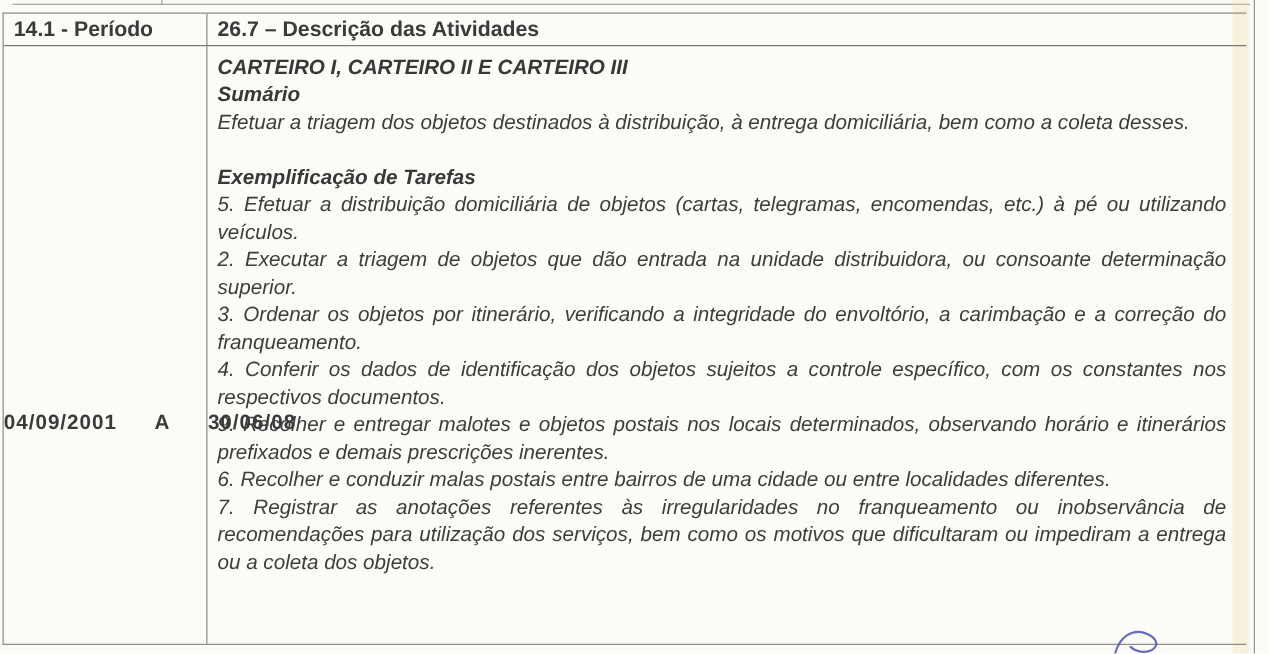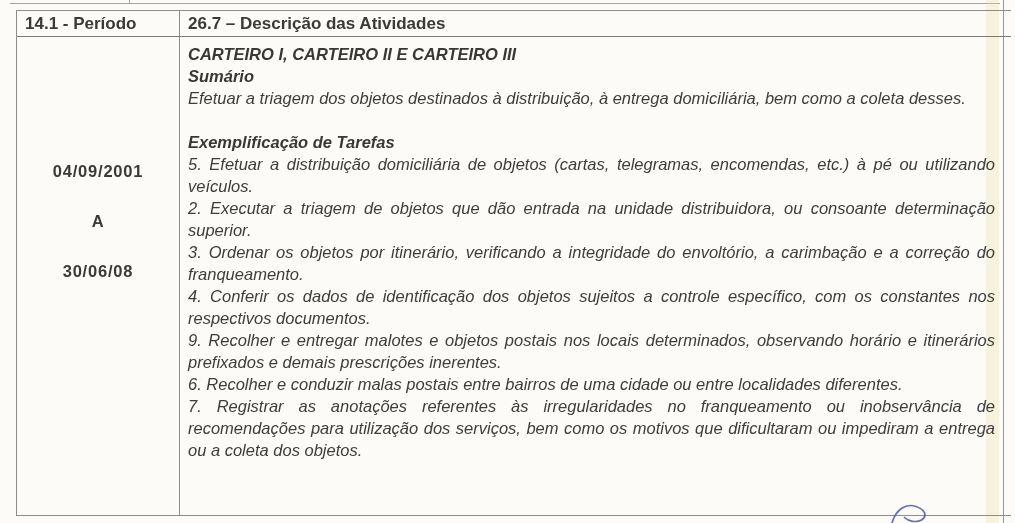--- a/index.html
+++ b/index.html
@@ -25,21 +25,21 @@
     position: absolute; left: 986px; top: 0;
     width: 13px; height: 523px;
     background: rgba(233, 222, 160, 0.30);
   }
   .right-edge-line {
     position: absolute; left: 1003px; top: 0;
     width: 1px; height: 523px; background: #9a9894;
   }
   
   .doc-table {
-    position: absolute; left: 16px; top: 10px;
+    position: absolute; left: 2px; top: 10px;
     width: 995px; height: 506px;
     box-sizing: border-box;
     border: 1px solid #8f8d89;
     border-right: none;
     display: flex; flex-direction: column;
   }
   .header-row {
     display: flex;
     height: 25px; flex: 0 0 25px;
     border-bottom: 1px solid #7b7975;
@@ -49,21 +49,21 @@
   .body-row { display: flex; flex: 1 1 auto; min-height: 0; }
   .col-left {
     width: 163px; flex: 0 0 163px;
     border-right: 1px solid #8f8d89;
     box-sizing: border-box;
   }
   .col-right { flex: 1 1 auto; min-width: 0; }
   .header-row .cell { display: flex; align-items: center; padding-left: 8px; }
   
   .dates-cell {
-    display: flex; flex-direction: column;
+    display: flex; flex-direction: row;
     align-items: center;
     padding-top: 124px;
     gap: 30px;
     font-weight: bold; font-size: 16.5px;
     letter-spacing: 0.8px;
     color: #3a3a3a;
   }
   .dates-cell div { line-height: 20px; }
   
   .desc-cell {

